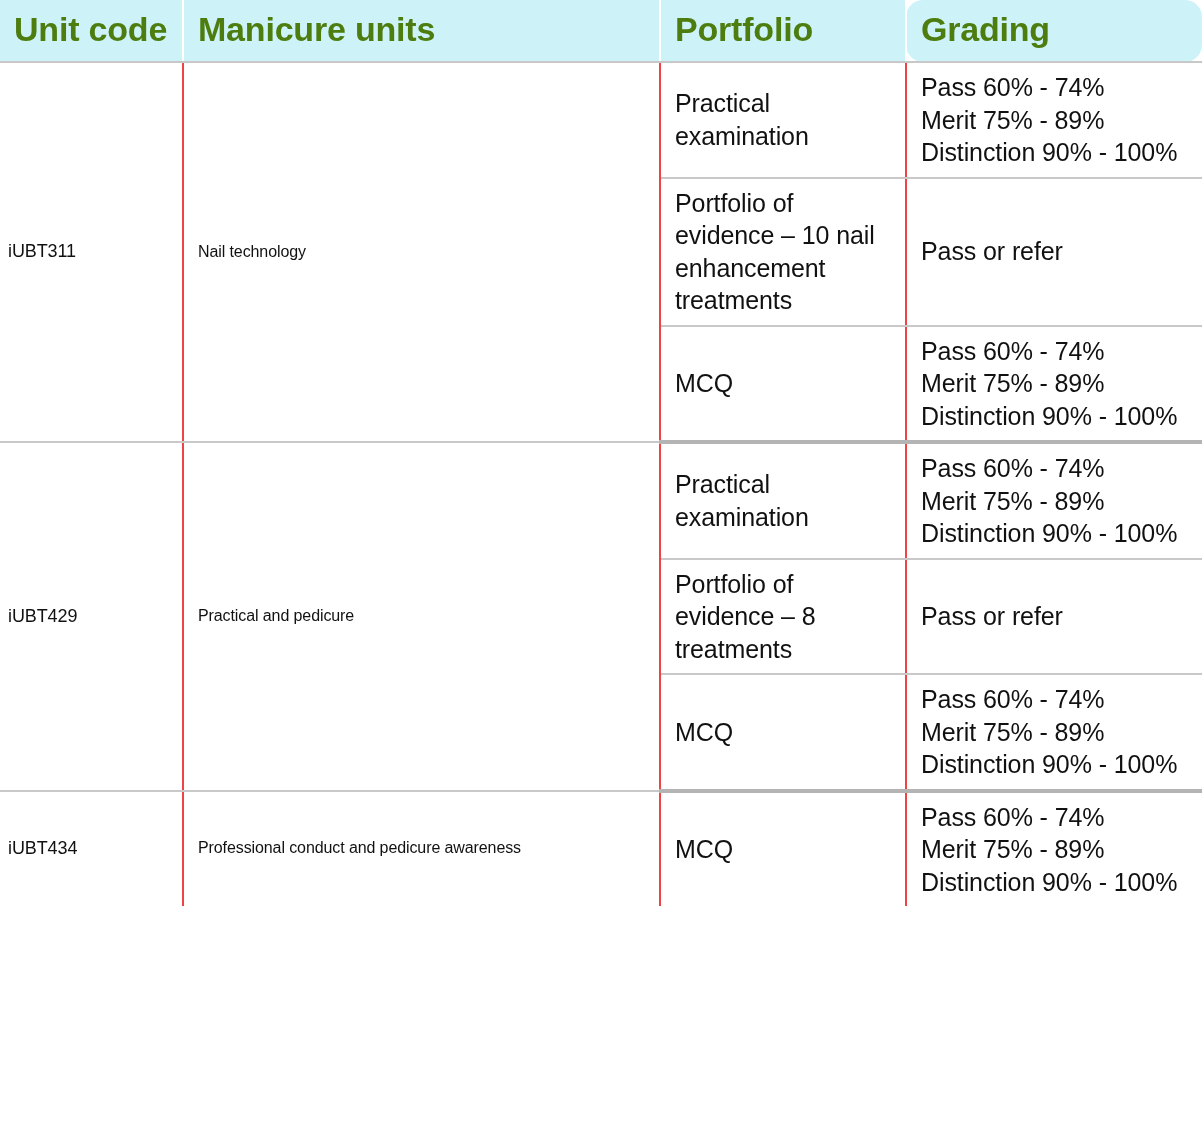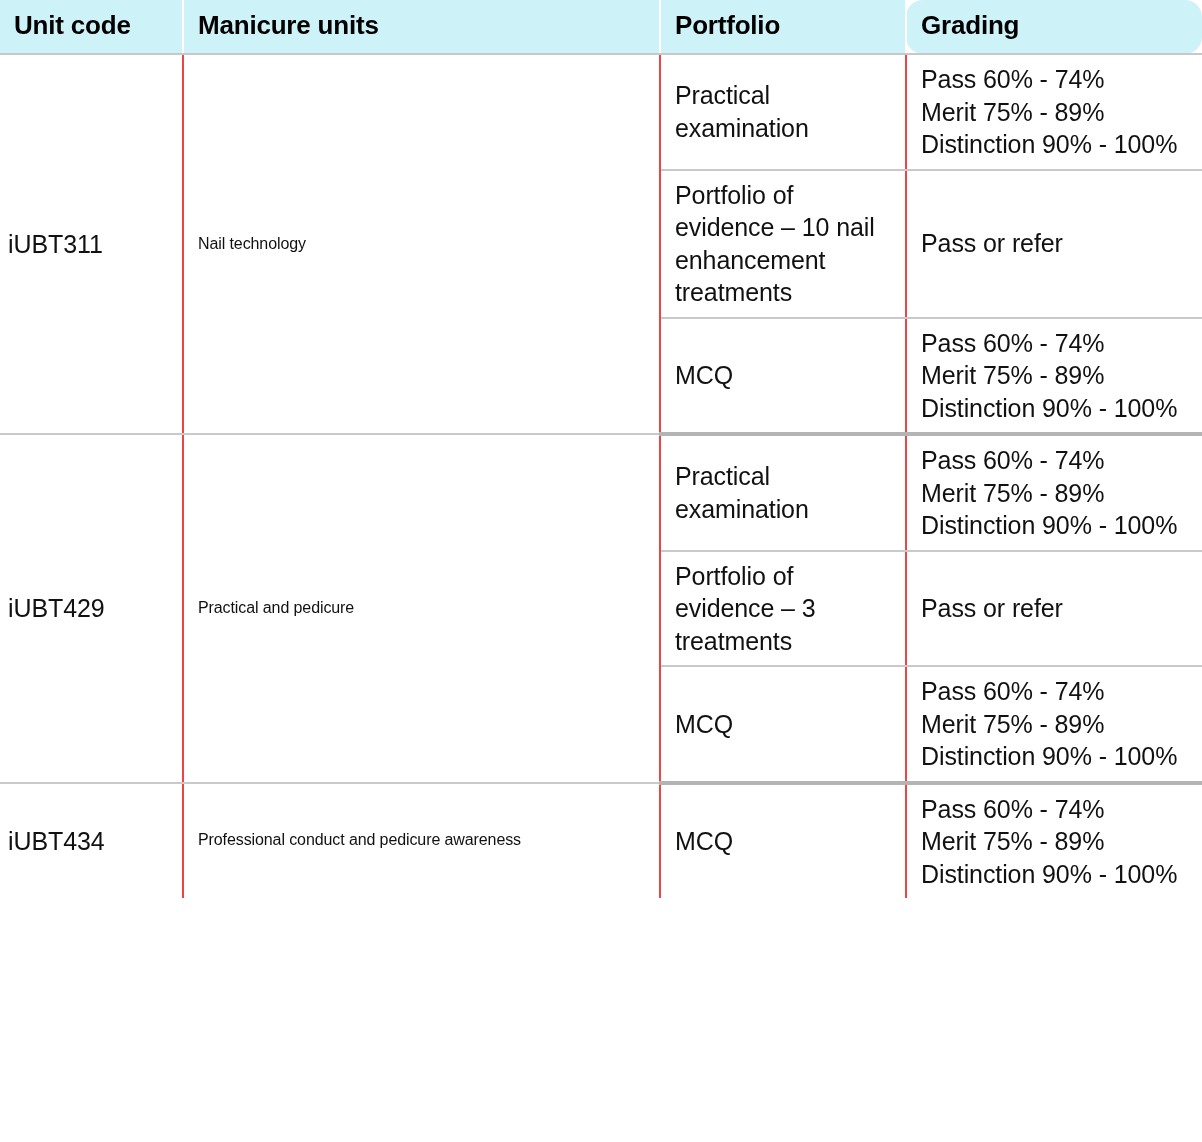--- a/index.html
+++ b/index.html
@@ -23,31 +23,31 @@
 
   
   .col-unit      { width: 183px; }
   .col-units     { width: 477px; }
   .col-assess    { width: 246px; }
   .col-grading   { width: 296px; }
 
   
   thead th {
     background: #cdf3f9;
-    font-size: 26px;
+    font-size: 34px;
     font-weight: bold;
     text-align: left;
     vertical-align: middle;
     padding: 10px 14px 12px 14px;
     height: 35px;
     box-sizing: border-box;
     border-right: 2px solid #ffffff;
     border-bottom: 2px solid #c8c8c8;
     letter-spacing: -0.2px;
-    color: #000000;
+    color: #4d7c0f;
   }
   thead th:last-child { border-right: none; border-radius: 17px; }
 
   
   tbody td {
     font-size: 25px;
     line-height: 1.30;
     vertical-align: middle;
     text-align: left;
     padding: 8px 14px 8px 14px;
@@ -66,21 +66,21 @@
   }
   tr.last-row > td {
     border-bottom: none;
   }
 
   
   td.span-cell {
     vertical-align: middle;
   }
 
-  td.unit-code { font-size: 25px; padding-left: 8px; }
+  td.unit-code { font-size: 18px; padding-left: 8px; }
   td.unit-name { font-size: 16px; }
 
   .multiline { white-space: pre-line; border-radius: 16px; }
 </style>
 </head>
 <body>
 
 <table class="qual-table">
   <colgroup>
     <col class="col-unit">
@@ -119,21 +119,21 @@
 
     <tr>
       <td class="span-cell unit-code" rowspan="3">iUBT429</td>
       <td class="span-cell unit-name" rowspan="3">Practical and pedicure</td>
       <td>Practical examination</td>
       <td class="multiline">Pass 60% - 74%
 Merit 75% - 89%
 Distinction 90% - 100%</td>
     </tr>
     <tr>
-      <td>Portfolio of evidence – 3 treatments</td>
+      <td>Portfolio of evidence – 8 treatments</td>
       <td class="multiline">Pass or refer</td>
     </tr>
     <tr class="group-end">
       <td>MCQ</td>
       <td class="multiline">Pass 60% - 74%
 Merit 75% - 89%
 Distinction 90% - 100%</td>
     </tr>
 
     <tr class="last-row">

